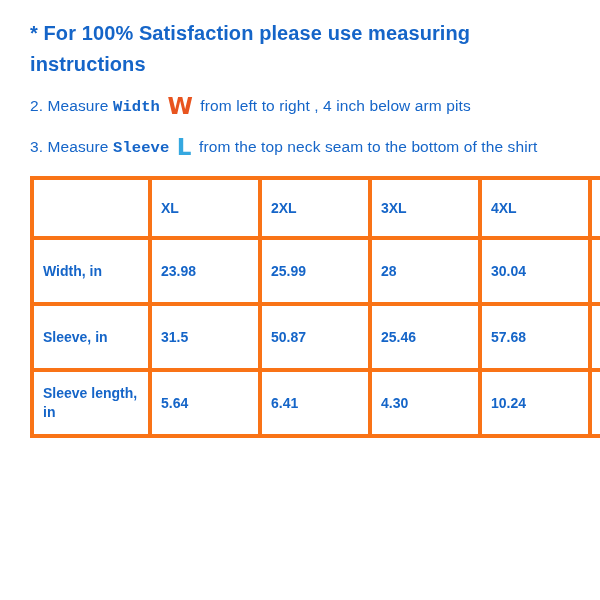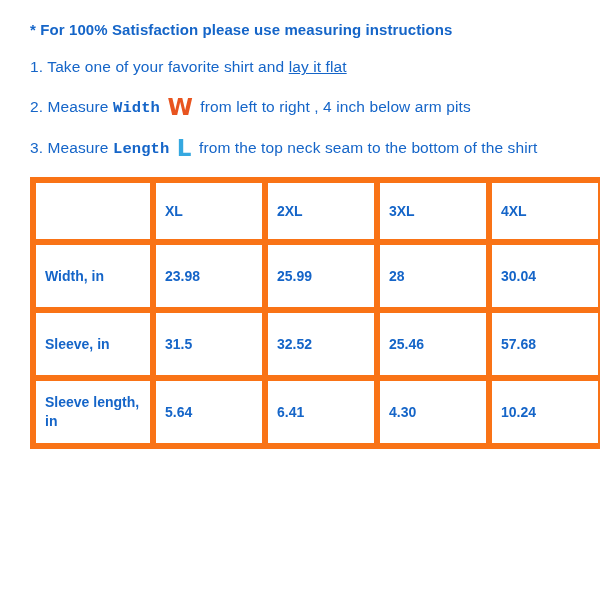--- a/index.html
+++ b/index.html
@@ -15,21 +15,21 @@
     overflow: hidden;
   }
   .page {
     position: relative;
     width: 600px;
     height: 600px;
     box-sizing: border-box;
     padding: 18px 26px 0 30px;
   }
   .headline {
-    font-size: 15px;
+    font-size: 20px;
     font-weight: bold;
     color: #1565c8;
     line-height: 1.55;
     letter-spacing: 0.1px;
   }
   .steps {
     margin-top: 14px;
   }
   .step {
     font-size: 15.5px;
@@ -70,21 +70,21 @@
     margin: 0 3px;
     font-family: "DejaVu Sans", sans-serif;
   }
   table.size-chart {
     border-collapse: collapse;
     width: 540px;
     margin-top: 14px;
     table-layout: fixed;
   }
   table.size-chart td, table.size-chart th {
-    border: 6px solid #f97316;
+    border: 4px solid #f97316;
     color: #1565c8;
     font-size: 14px;
     font-weight: bold;
     text-align: left;
     padding: 8px 9px;
     vertical-align: middle;
     line-height: 1.35;
   }
   table.size-chart thead td {
     height: 40px;
@@ -99,38 +99,33 @@
 <body>
 
 <div class="page">
 
   <div class="headline">
     <div>* For 100% Satisfaction please use measuring instructions</div>
   </div>
 
   <div class="steps">
 
-    <div class="step">
-      <span class="num">1.</span>
-      <span>Take one of your favorite shirt and</span>
-      <span class="underline">lay it flat</span>
-    </div>
 
     <div class="step">
       <span class="num">2.</span>
       <span>Measure</span>
       <b>Width</b>
       <span class="glyph-w">W</span>
       <span>from left to right , 4 inch below arm pits</span>
     </div>
 
     <div class="step">
       <span class="num">3.</span>
       <span>Measure</span>
-      <b>Length</b>
+      <b>Sleeve</b>
       <span class="glyph-l">L</span>
       <span>from the top neck seam to the bottom of the shirt</span>
     </div>
 
   </div>
 
   <table class="size-chart">
     <thead>
       <tr>
         <td class="col-label"></td>
@@ -146,21 +141,21 @@
         <td>Width, in</td>
         <td>23.98</td>
         <td>25.99</td>
         <td>28</td>
         <td>30.04</td>
         <td>31.97</td>
       </tr>
       <tr>
         <td>Sleeve, in</td>
         <td>31.5</td>
-        <td>32.52</td>
+        <td>50.87</td>
         <td>25.46</td>
         <td>57.68</td>
         <td>35.52</td>
       </tr>
       <tr>
         <td>Sleeve length, in</td>
         <td>5.64</td>
         <td>6.41</td>
         <td>4.30</td>
         <td>10.24</td>

